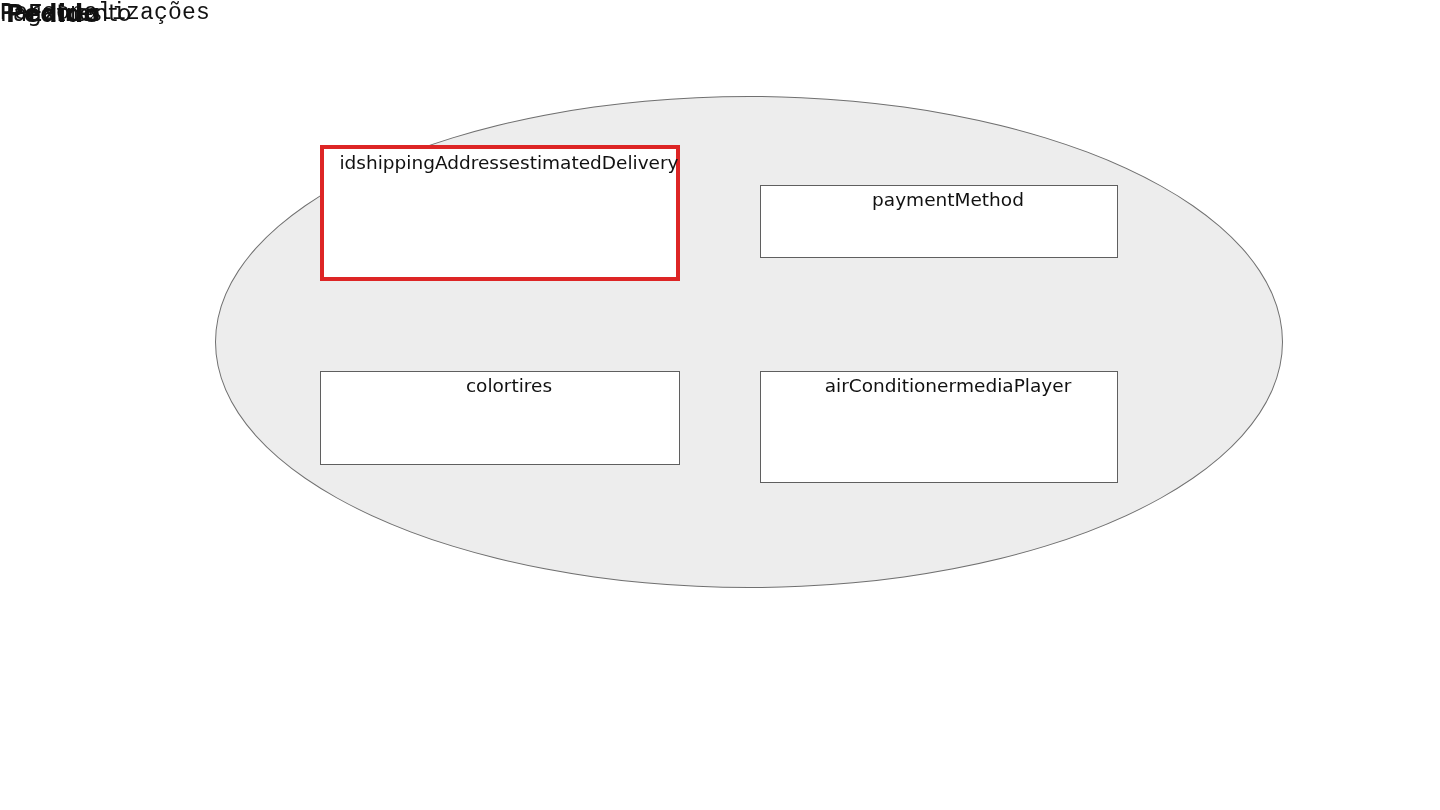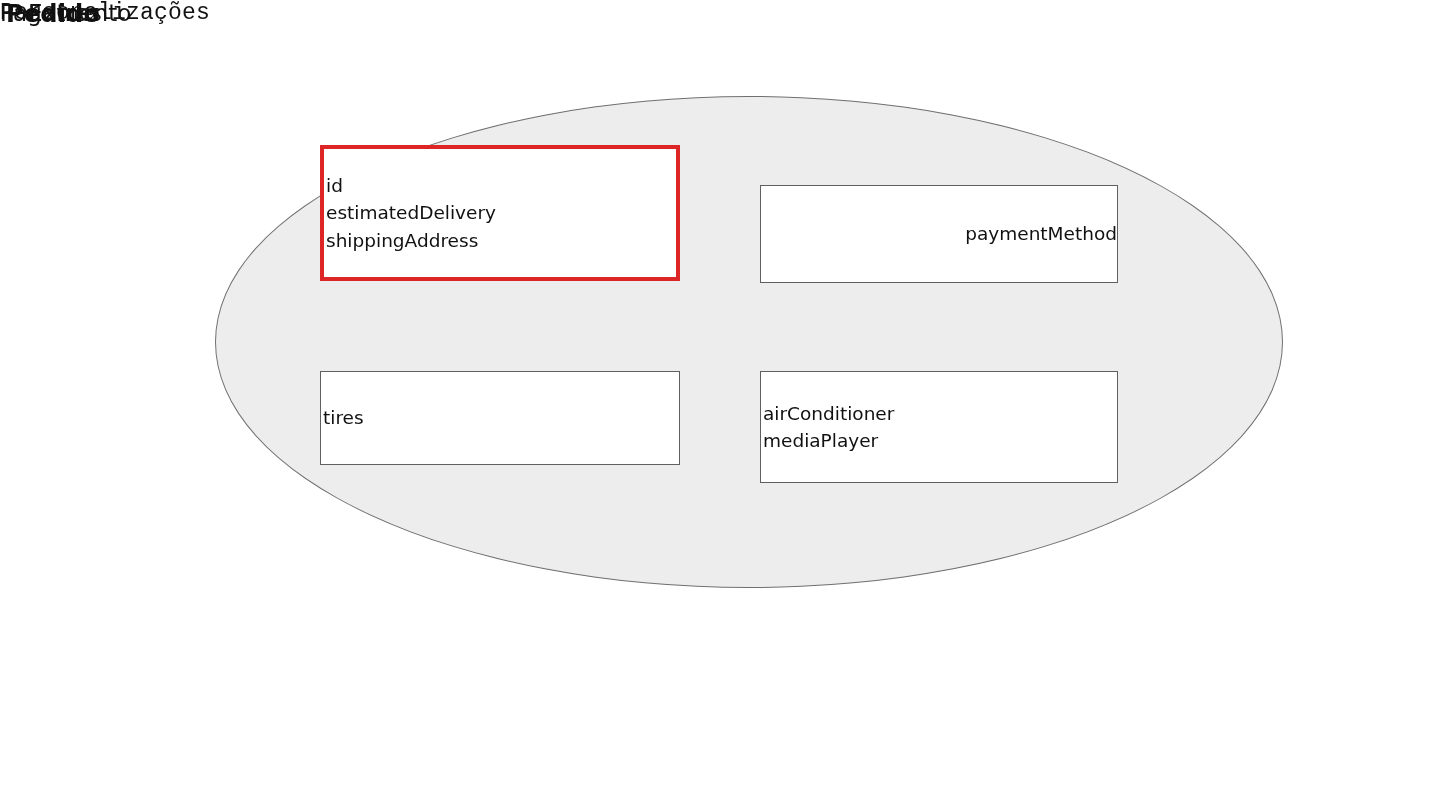--- a/index.html
+++ b/index.html
@@ -27,69 +27,70 @@
     font-weight: 500;
     color: #111111;
     letter-spacing: 0.2px;
   }
   .section-title.heavy { font-weight: 800; font-size: 24px; }
   .attr-box {
     position: absolute;
     background: #ffffff;
     border: 1.5px solid #5f5f5f;
     display: flex;
-    flex-direction: column;
+    flex-direction: row;
     justify-content: center;
-    padding-left: 2px;
+    padding-left: 18px;
   }
   .attr-box.highlighted {
     border: 4px solid #dd2525;
   }
   .attr {
     font-size: 18.5px;
     line-height: 27.5px;
     color: #111111;
     white-space: nowrap;
   }
   
   .title-pedido          { left: 335px; top: 100px; margin-left: 6px; }
   .box-pedido            { left: 320px; top: 145px; width: 360px; height: 136px; }
   .title-pagamento       { left: 775px; top: 139px; }
-  .box-pagamento         { left: 760px; top: 185px; width: 358px; height: 98px; text-align: right; }
+  .box-pagamento         { left: 760px; top: 185px; width: 358px; height: 73px; text-align: right; }
   .title-personalizacoes { left: 335px; top: 324px; font-family: Liberation Mono, monospace; }
   .box-personalizacoes   { left: 320px; top: 371px; width: 360px; height: 94px; }
   .title-extras          { left: 775px; top: 324px; padding-left: 28px; }
   .box-extras            { left: 760px; top: 371px; width: 358px; height: 112px; }
 </style>
 </head>
 <body>
 
 <div class="canvas">
 
   <div class="domain-ellipse"></div>
 
   <div class="section">
     <div class="section-title heavy title-pedido">Pedido</div>
     <div class="attr-box highlighted box-pedido">
       <div class="attr">id</div>
+      <div class="attr">shippingAddress</div>
       <div class="attr">estimatedDelivery</div>
-      <div class="attr">shippingAddress</div>
     </div>
   </div>
 
   <div class="section">
     <div class="section-title title-pagamento">Pagamento</div>
     <div class="attr-box box-pagamento">
       <div class="attr">paymentMethod</div>
     </div>
   </div>
 
   <div class="section">
     <div class="section-title title-personalizacoes">Personalizações</div>
     <div class="attr-box box-personalizacoes">
+      <div class="attr">color</div>
       <div class="attr">tires</div>
     </div>
   </div>
 
   <div class="section">
     <div class="section-title title-extras">Extras</div>
     <div class="attr-box box-extras">
       <div class="attr">airConditioner</div>
       <div class="attr">mediaPlayer</div>
     </div>

